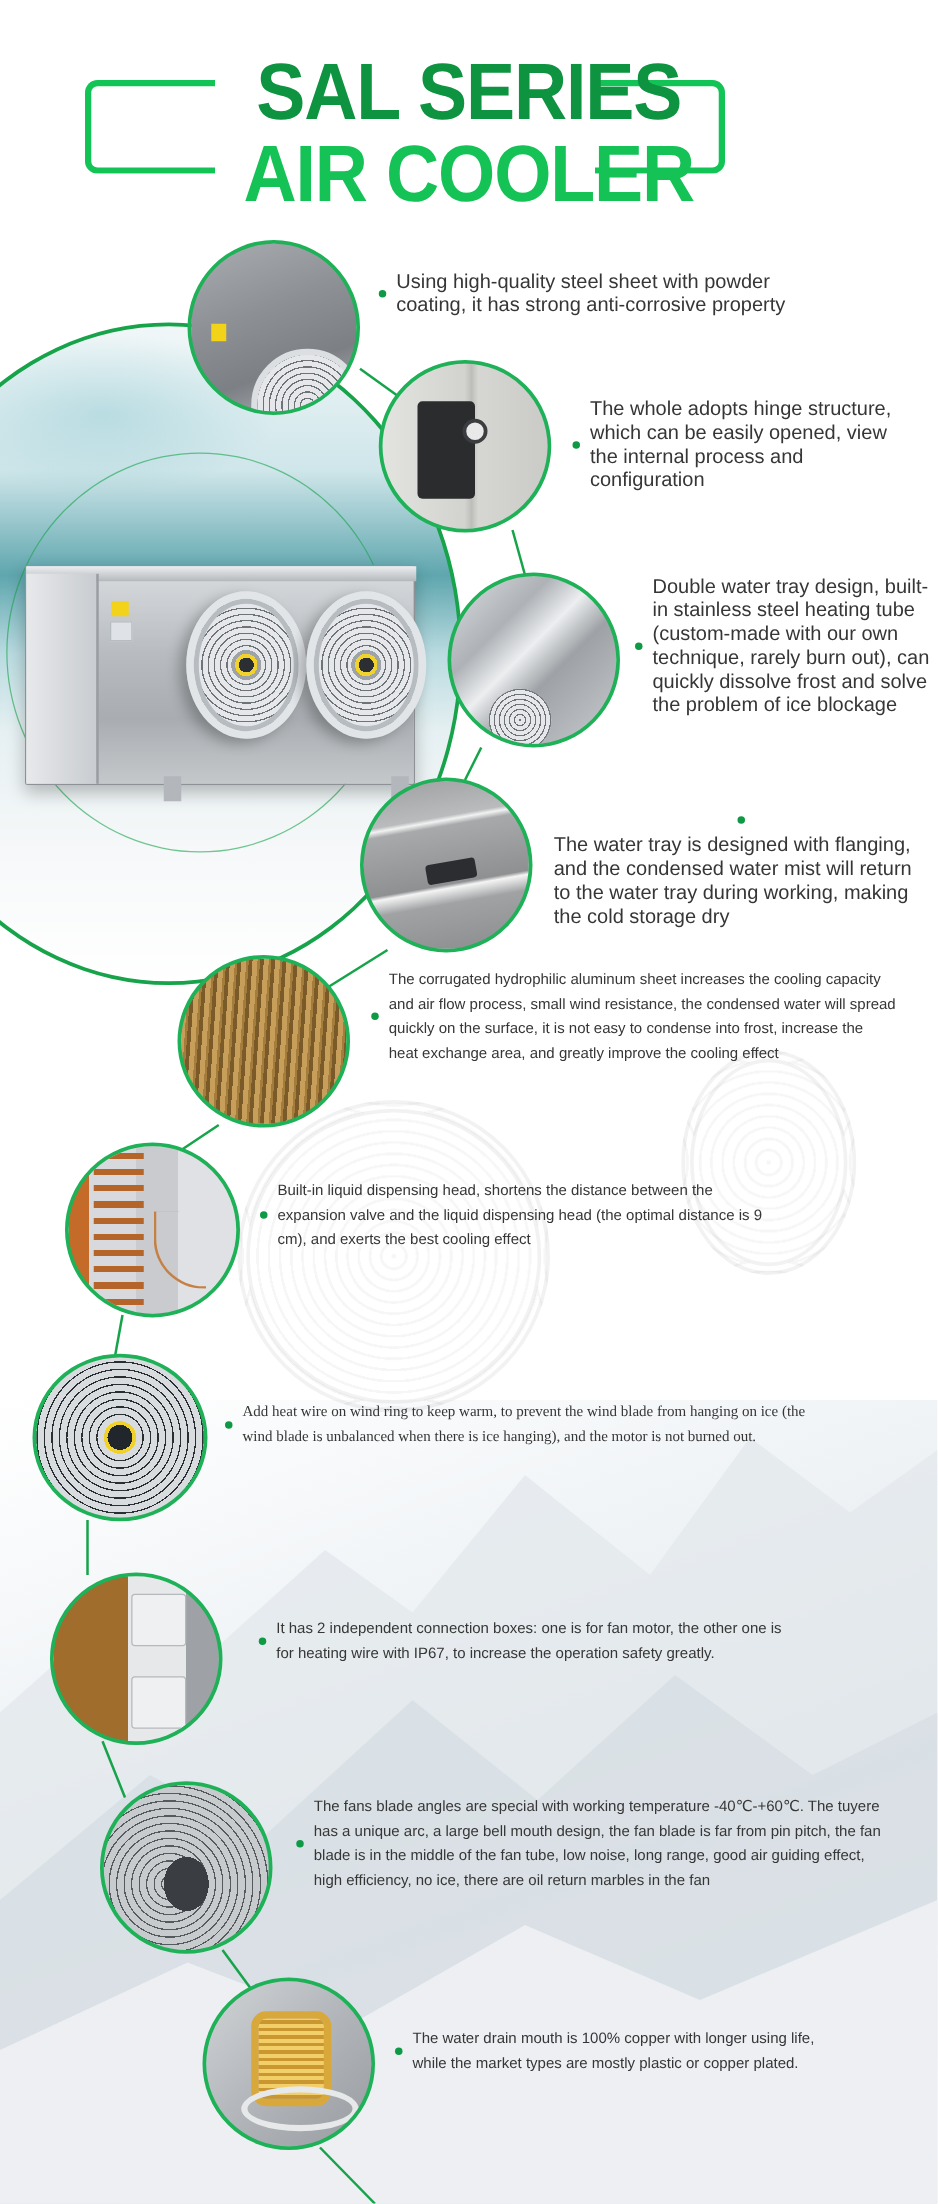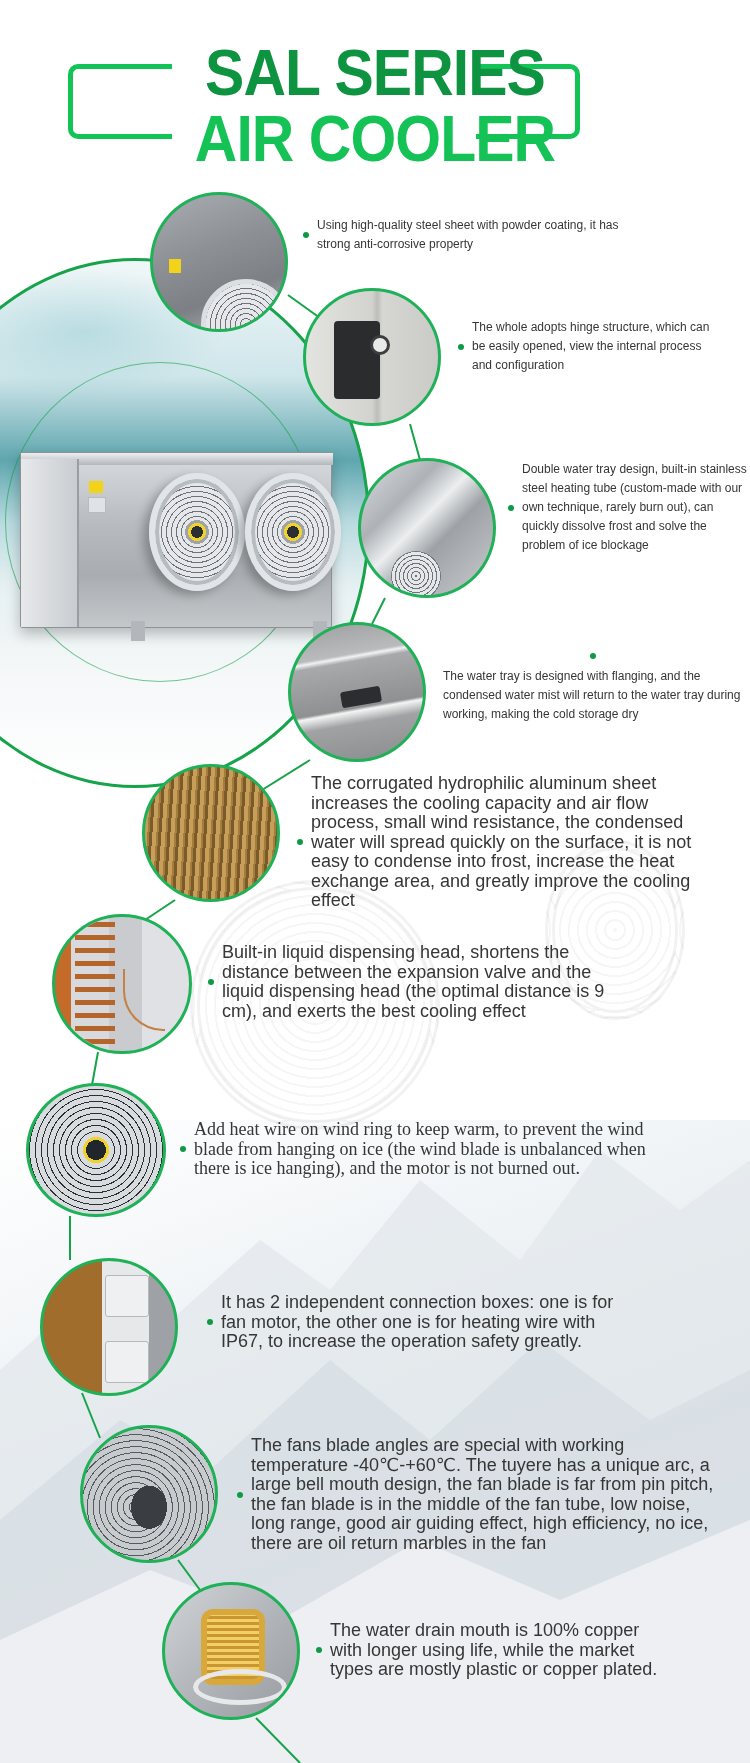--- a/index.html
+++ b/index.html
@@ -113,22 +113,22 @@
     background: linear-gradient(135deg,#d0d3d6 0%,#b2b6ba 50%,#989ca0 100%); }
   .fc-10::before { content:""; position:absolute; left:42px; top:30px; width:52px; height:64px; border-radius:6px;
     background: repeating-linear-gradient(0deg,#c9962f 0 3px,#f3cf6a 3px 6px); box-shadow: 0 0 0 6px #d9a83a; }
   .fc-10::after { content:""; position:absolute; left:28px; top:84px; width:84px; height:26px; border-radius:50%; border:5px solid #e6e8ea; }
 
   
   .feature {
     position: absolute; display: flex; align-items: center; gap: 8px;
   }
   .bullet { width: 6px; height: 6px; border-radius: 50%; background: #0e9a45; flex: 0 0 6px; }
-  .feature-text { font-size: 18px; line-height: 19.5px; color: #363636; }
-  .feature-text.sm { font-size: 12px; line-height: 19px; }
+  .feature-text { font-size: 12px; line-height: 19.5px; color: #363636; }
+  .feature-text.sm { font-size: 16px; line-height: 19px; }
 
   .ft-1 { left: 303px; top: 216px; width: 340px; }
   .ft-2 { left: 458px; top: 318px; width: 260px; }
   .ft-3 { left: 508px; top: 460px; width: 240px; }
   .ft-4 { left: 443px; top: 653px; width: 300px; flex-direction: column; }
   .ft-5 { left: 297px; top: 774px; width: 420px; }
   .ft-6 { left: 208px; top: 943px; width: 420px; }
   .ft-7 { left: 180px; top: 1120px; width: 480px; font-family: Liberation Serif, serif; }
   .ft-8 { left: 207px; top: 1293px; width: 420px; }
   .ft-9 { left: 237px; top: 1436px; width: 480px; }

